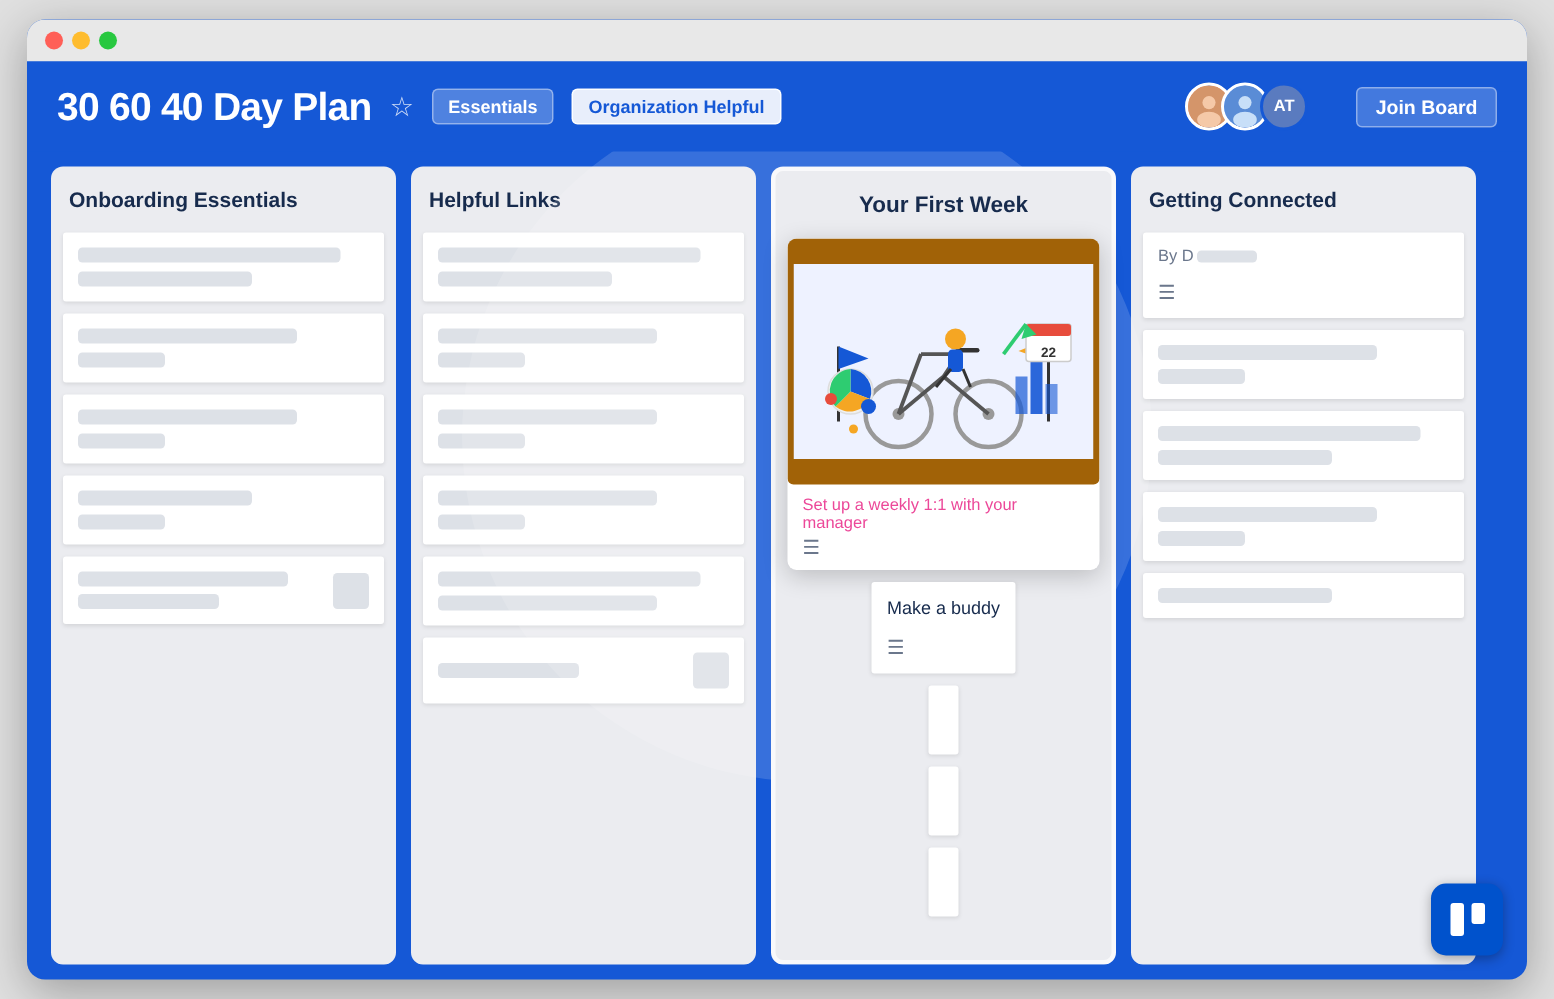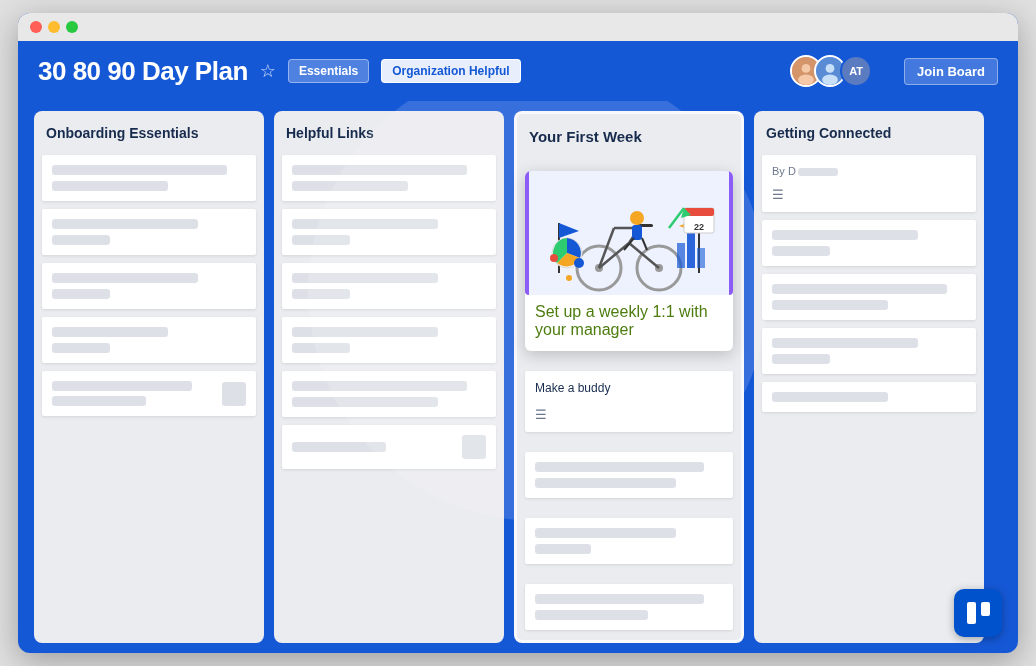--- a/index.html
+++ b/index.html
@@ -147,22 +147,22 @@
       background: white;
       border-radius: 6px;
       padding: 0;
       box-shadow: 0 4px 16px rgba(0,0,0,0.2);
       overflow: hidden;
       border: none;
     }
 
     .card-image {
       width: 100%;
-      height: 124px;
-      background: #8b5cf6;
+      height: 164px;
+      background: #a16207;
       border-radius: 4px;
       overflow: hidden;
       display: flex;
       align-items: center;
       justify-content: center;
       position: relative;
     }
 
     .card-text-line {
       height: 10px;
@@ -189,24 +189,25 @@
     }
 
     .highlight-column {
       background: #ebecf0;
       border-radius: 8px;
       width: 230px;
       min-width: 230px;
       padding: 10px 8px;
       display: flex;
       flex-direction: column;
-      gap: 20px;
+      gap: 8px;
       border: 3px solid rgba(255,255,255,0.7);
       z-index: 15;
       position: relative;
+      align-items: center;
     }
 
     
     .trello-logo {
       position: absolute;
       bottom: 16px;
       right: 16px;
       width: 48px;
       height: 48px;
       background: #0052cc;
@@ -233,23 +234,23 @@
       width: 9px;
       height: 14px;
       background: white;
       border-radius: 2px;
     }
 
     .card-body-content {
       padding: 8px 10px;
     }
     .card-description {
-      font-size: 16px;
-      color: #4d7c0f;
-      margin-bottom: 19px;
+      font-size: 11px;
+      color: #ec4899;
+      margin-bottom: 2px;
     }
     .make-buddy-title {
       font-size: 12px;
       color: #172b4d;
       margin-bottom: 6px;
     }
 
     
     .person-avatar-1 {
       width: 32px;
@@ -282,21 +283,21 @@
 
 <div class="window">
 
   <div class="titlebar">
     <div class="titlebar-dot dot-red"></div>
     <div class="titlebar-dot dot-yellow"></div>
     <div class="titlebar-dot dot-green"></div>
   </div>
 
   <div class="header">
-    <span class="board-title">30 80 90 Day Plan</span>
+    <span class="board-title">30 60 40 Day Plan</span>
     <span class="star-icon">☆</span>
     <button class="header-badge badge-onboarding">Essentials</button>
     <button class="header-badge badge-org-visible">Organization Helpful</button>
     <div class="header-spacer"></div>
 
     <div class="avatar-group">
       <div class="person-avatar-1">
         <svg width="32" height="32" viewBox="0 0 32 32">
           <circle cx="16" cy="16" r="16" fill="#d4956a"></circle>
           <circle cx="16" cy="13" r="5" fill="#f5c9a8"></circle>

